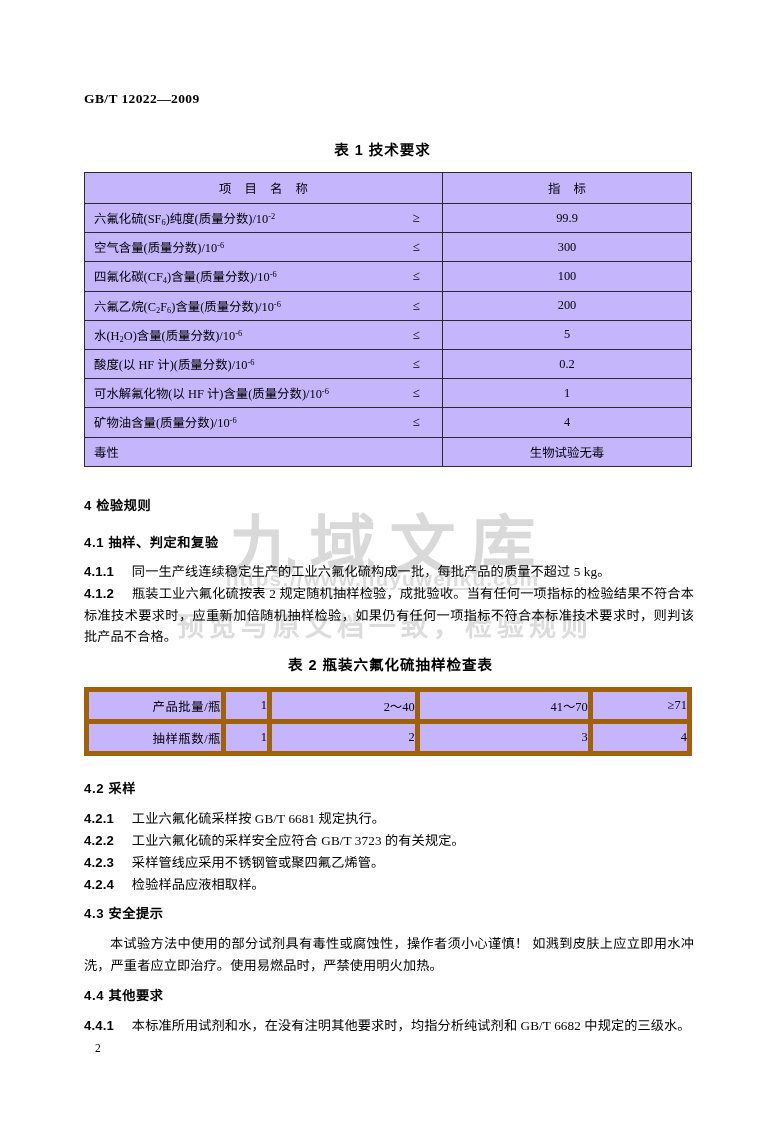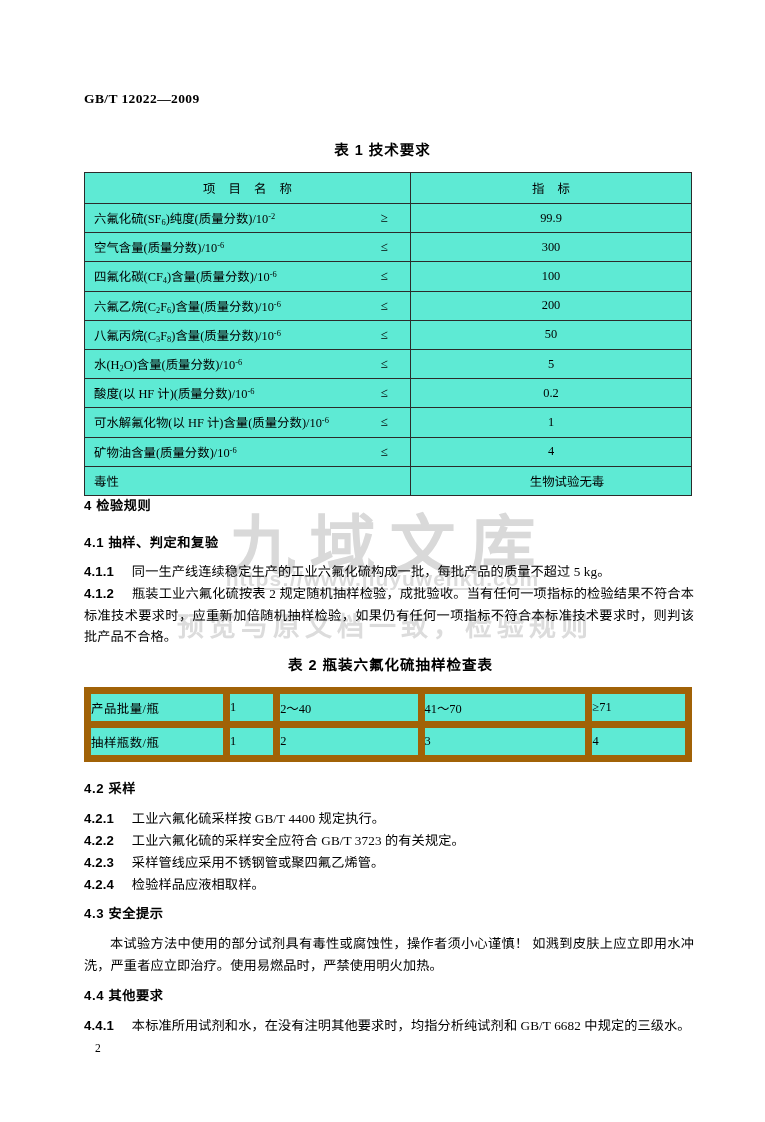--- a/index.html
+++ b/index.html
@@ -95,21 +95,21 @@
   }
   #cap1 { top: 138px; }
   #cap2 { top: 653px; padding-left: 8px; }
 
   
   table.doc-tbl {
     position: absolute;
     border-collapse: collapse;
     font-size: 12.4px;
     font-family: "Liberation Serif", "DejaVu Serif", serif;
-    background: #5eead4;
+    background: #c4b5fd;
   }
   #table1 {
     left: 84px;
     top: 172px;
     width: 608px;
   }
   #table1 td, #table1 th {
     border: 1px solid #2b2b2b;
     padding: 0;
     height: 28.2px;
@@ -132,32 +132,32 @@
     width: 248px;
     text-align: center;
   }
   #table1 thead td {
     height: 30px;
     text-align: center;
     letter-spacing: 5px;
     text-indent: 5px;
   }
   #table1 thead td.h-name { border-right: 1px solid #2b2b2b; }
-  #table1 td.span-val { text-align: center; padding-left: 32px; }
+  #table1 td.span-val { text-align: center; }
 
   
   #table2 {
     left: 84px;
     top: 687px;
     width: 608px;
   }
   #table2 td {
-    border: 7px solid #a16207;
+    border: 5px solid #a16207;
     height: 27px;
-    text-align: left;
+    text-align: right;
     font-size: 12.4px;
     padding: 0;
   }
   #table2 td.lab { width: 132px; letter-spacing: 0.5px; }
 
   
   .h2 {
     position: absolute;
     left: 84px;
     font-family: "Liberation Sans", "DejaVu Sans", sans-serif;
@@ -241,25 +241,20 @@
             <td class="c-name">四氟化碳(CF<sub>4</sub>)含量(质量分数)/10<sup>-6</sup></td>
             <td class="c-op">≤</td>
             <td class="c-val">100</td>
           </tr>
           <tr>
             <td class="c-name">六氟乙烷(C<sub>2</sub>F<sub>6</sub>)含量(质量分数)/10<sup>-6</sup></td>
             <td class="c-op">≤</td>
             <td class="c-val">200</td>
           </tr>
           <tr>
-            <td class="c-name">八氟丙烷(C<sub>3</sub>F<sub>8</sub>)含量(质量分数)/10<sup>-6</sup></td>
-            <td class="c-op">≤</td>
-            <td class="c-val">50</td>
-          </tr>
-          <tr>
             <td class="c-name">水(H<sub>2</sub>O)含量(质量分数)/10<sup>-6</sup></td>
             <td class="c-op">≤</td>
             <td class="c-val">5</td>
           </tr>
           <tr>
             <td class="c-name">酸度(以 HF 计)(质量分数)/10<sup>-6</sup></td>
             <td class="c-op">≤</td>
             <td class="c-val">0.2</td>
           </tr>
           <tr>
@@ -308,21 +303,21 @@
             <td>2</td>
             <td>3</td>
             <td>4</td>
           </tr>
         </tbody>
     </table>
 
     <div class="h3" style="top:778px;">4.2   采样</div>
 
     <div class="para" style="top:808px;">
-      <span class="num">4.2.1</span><span>工业六氟化硫采样按 GB/T 4400 规定执行。</span>
+      <span class="num">4.2.1</span><span>工业六氟化硫采样按 GB/T 6681 规定执行。</span>
     </div>
     <div class="para" style="top:830px;">
       <span class="num">4.2.2</span><span>工业六氟化硫的采样安全应符合 GB/T 3723 的有关规定。</span>
     </div>
     <div class="para" style="top:852px;">
       <span class="num">4.2.3</span><span>采样管线应采用不锈钢管或聚四氟乙烯管。</span>
     </div>
     <div class="para" style="top:874px;">
       <span class="num">4.2.4</span><span>检验样品应液相取样。</span>
     </div>

